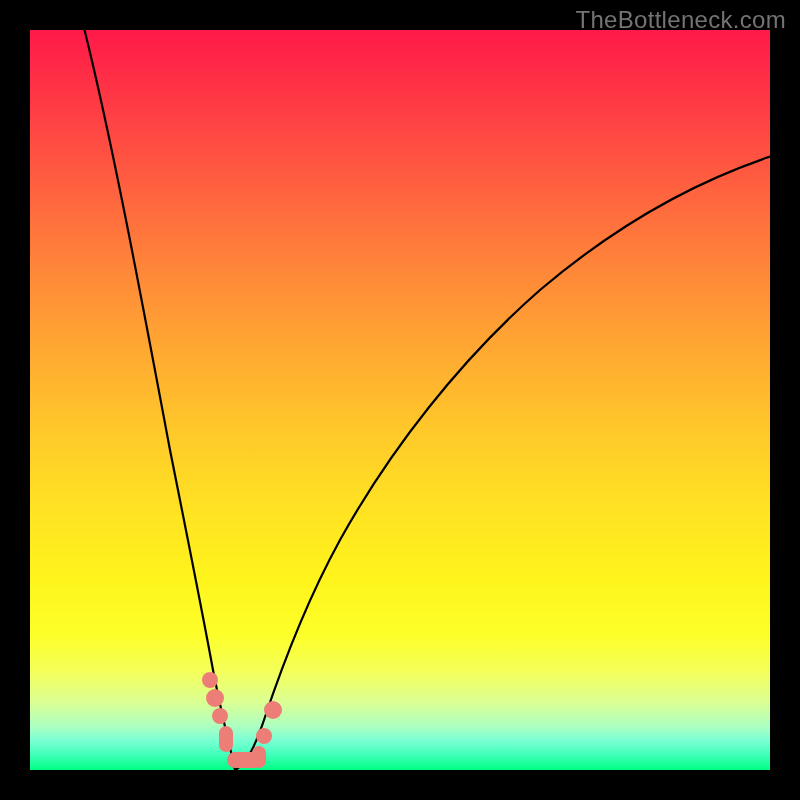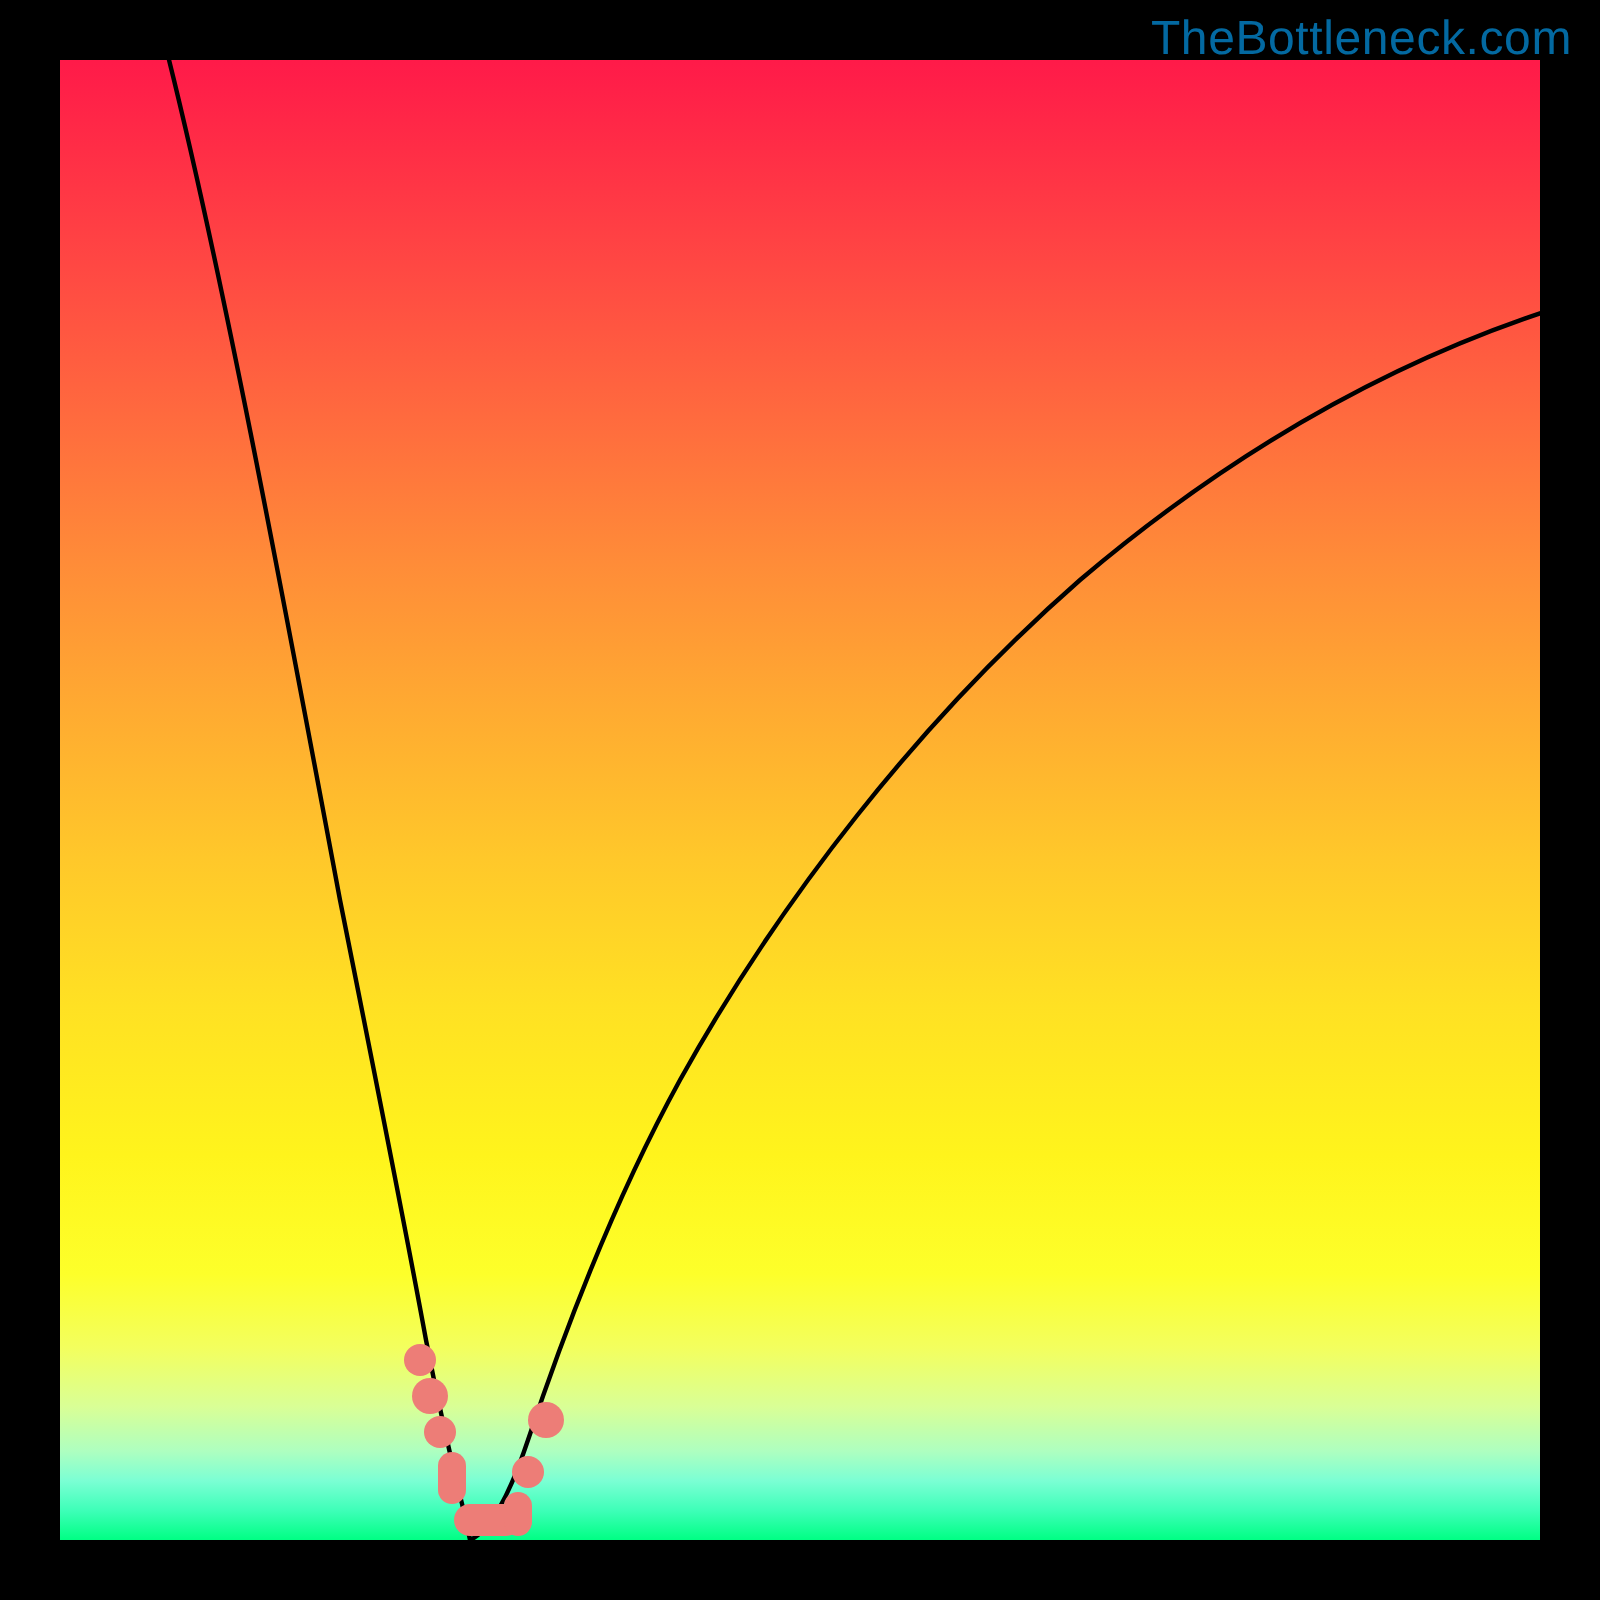--- a/index.html
+++ b/index.html
@@ -44,21 +44,21 @@
       #aeffc0 94%,
       #7bffd4 96%,
       #3effb8 98%,
       #00ff84 100%
     );
   }
   .watermark {
     position: absolute;
     top: 6px;
     right: 14px;
-    color: #0369a1;
+    color: #737373;
     font-size: 24px;
     font-weight: 500;
     letter-spacing: 0.3px;
     user-select: none;
   }
   svg.curves {
     position: absolute;
     inset: 0;
   }
   .curve {

